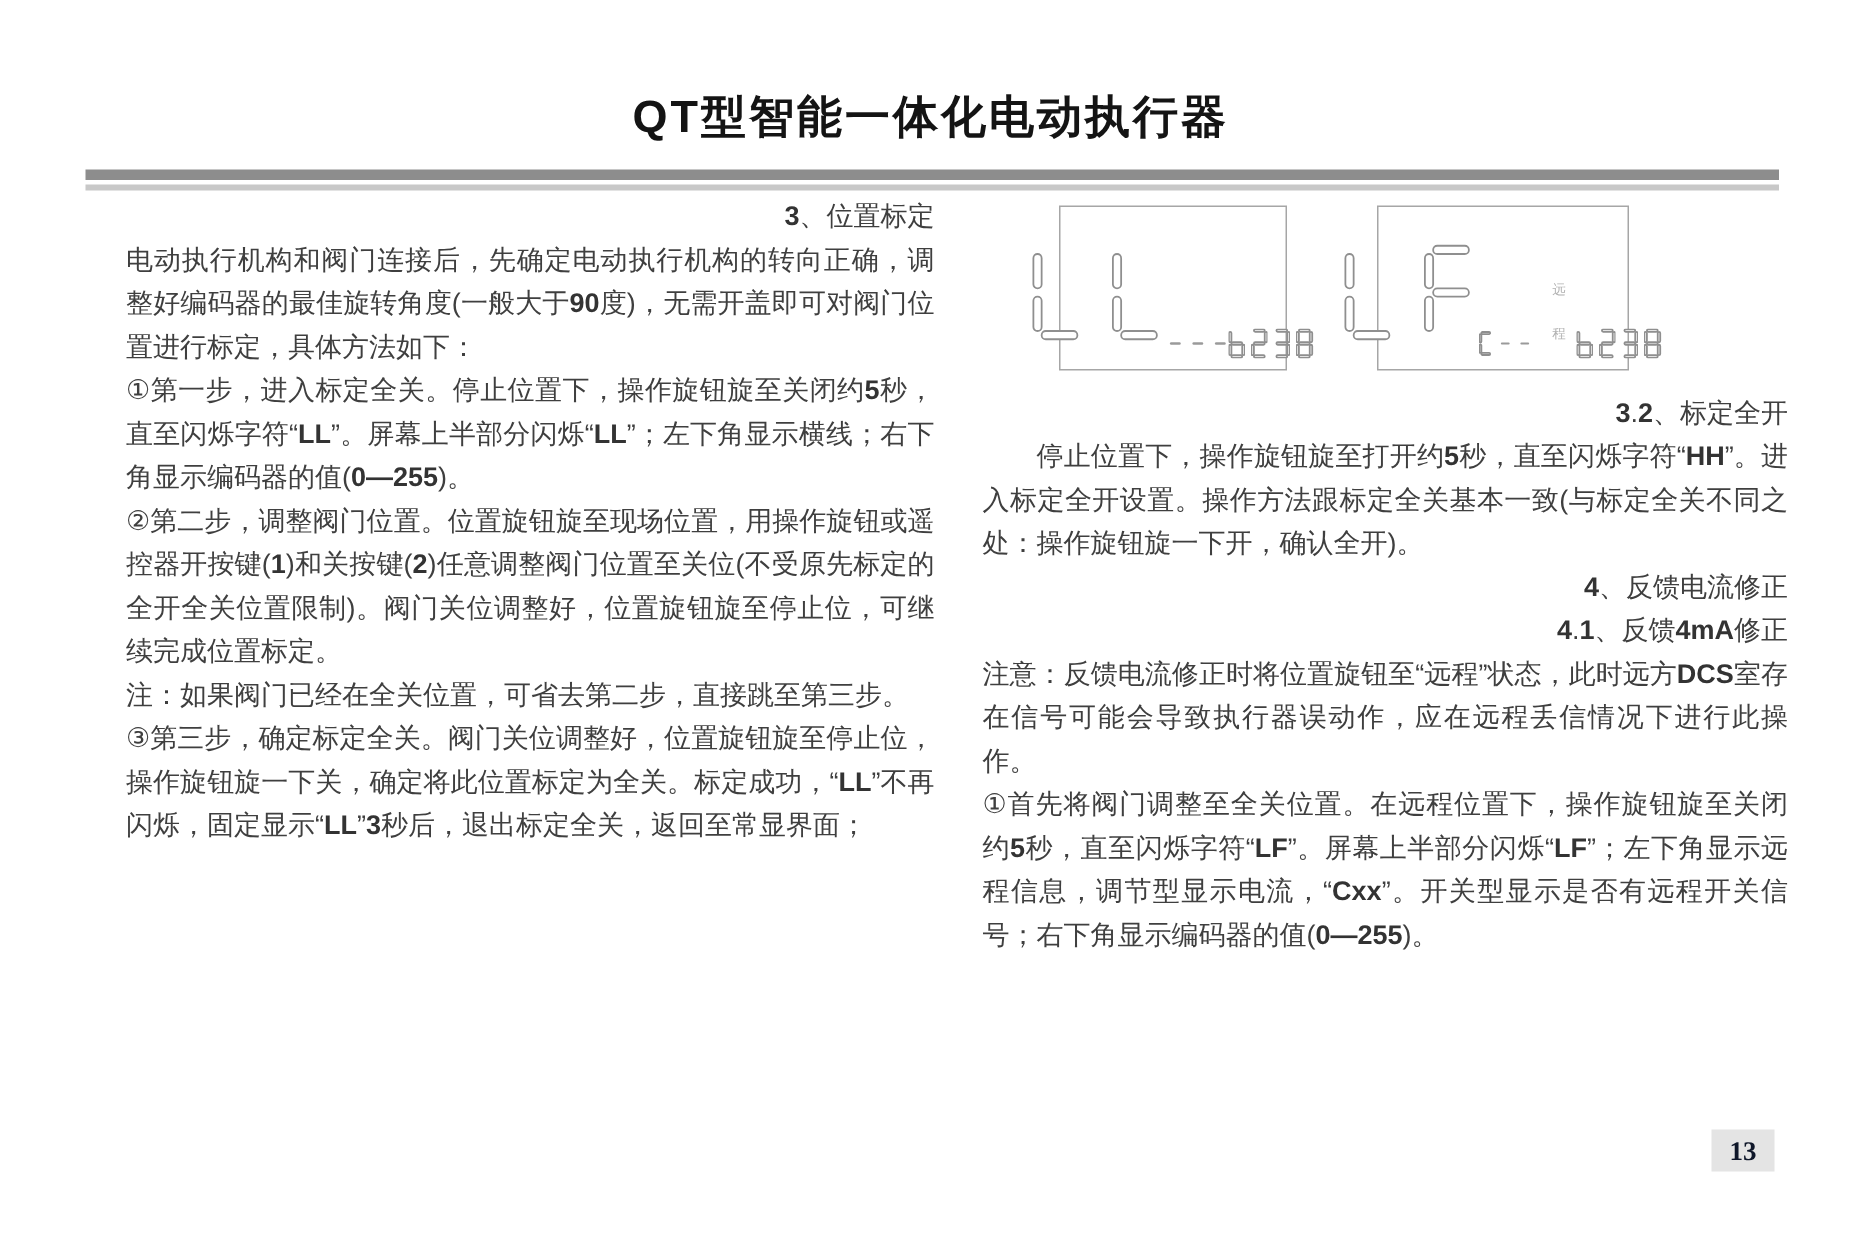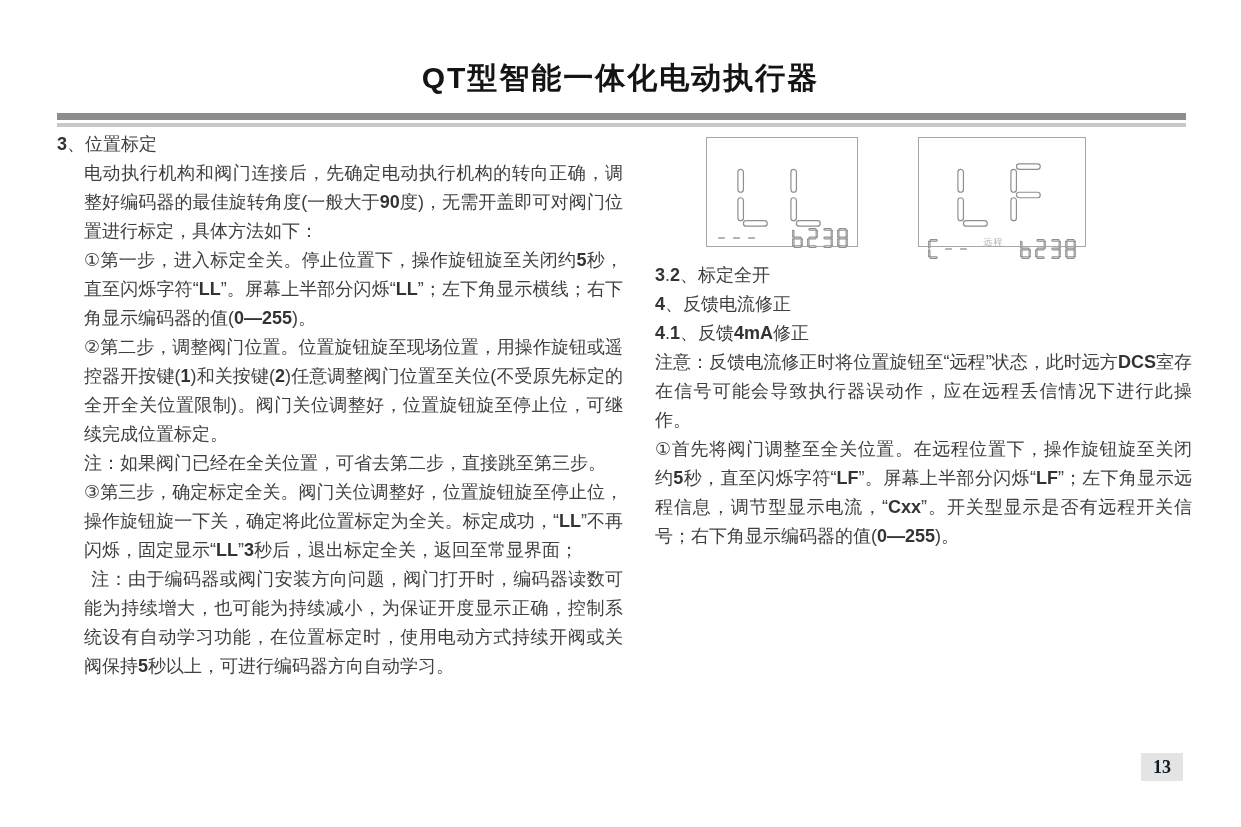--- a/index.html
+++ b/index.html
@@ -11,27 +11,27 @@
   .rule-dark{top:113px;height:7px;background:#8d8d8d;}
   .rule-light{top:123px;height:4px;background:#c8c8c8;}
   .col{position:absolute;top:130px;font-size:18px;line-height:29px;}
   .col-left{left:57px;width:566px;}
   .col-right{left:655px;width:537px;}
   .col p{margin:0;}
   .just{text-align:justify;}
   .ind2{text-indent:2em;}
   .ind-half{text-indent:0.4em;}
   .indent{padding-left:27px;}
-  .h{margin:2px 0;}
+  .h{margin:2px 0;text-align:right;}
   .h-gap{margin-top:9px;}
   b{font-weight:bold;color:#333333;}
   
   .lcd-row{display:flex;gap:60px;margin:7px 0 0 51px;}
   .lcd{width:152px;height:110px;border:1.5px solid #a6a6a6;background:#ffffff;
-       box-sizing:border-box;display:flex;flex-direction:column;justify-content:space-between;
+       box-sizing:border-box;display:flex;flex-direction:row;justify-content:center;
        padding:24px 9px 7px;}
   .lcd2{width:168px;}
   .lcd-top{display:flex;justify-content:center;gap:16px;}
   .lcd-bottom{display:flex;justify-content:space-between;align-items:flex-end;}
   .lcd-bl,.lcd-br{display:flex;gap:4px;align-items:flex-end;}
   .lcd-status{font-size:9px;color:#b2b2b2;margin:0 0 2px 10px;letter-spacing:1px;}
   .seg-outline rect{fill:#ffffff;stroke:#8f8f8f;stroke-width:1.2px;vector-effect:non-scaling-stroke;}
   .seg-solid rect{fill:#9a9a9a;stroke:none;}
   .pageno{position:absolute;left:1141px;top:753px;width:42px;height:28px;background:#e4e4e4;
           display:flex;align-items:center;justify-content:center;
@@ -48,21 +48,20 @@
   <div class="rule rule-light"></div>
 
   <div class="col col-left">
     <p class="h"><b>3</b>、位置标定</p>
     <div class="indent">
       <p class="just">电动执行机构和阀门连接后，先确定电动执行机构的转向正确，调整好编码器的最佳旋转角度(一般大于<b>90</b>度)，无需开盖即可对阀门位置进行标定，具体方法如下：</p>
       <p class="just">①第一步，进入标定全关。停止位置下，操作旋钮旋至关闭约<b>5</b>秒，直至闪烁字符“<b>LL</b>”。屏幕上半部分闪烁“<b>LL</b>”；左下角显示横线；右下角显示编码器的值(<b>0—255</b>)。</p>
       <p class="just">②第二步，调整阀门位置。位置旋钮旋至现场位置，用操作旋钮或遥控器开按键(<b>1</b>)和关按键(<b>2</b>)任意调整阀门位置至关位(不受原先标定的全开全关位置限制)。阀门关位调整好，位置旋钮旋至停止位，可继续完成位置标定。</p>
       <p class="just">注：如果阀门已经在全关位置，可省去第二步，直接跳至第三步。</p>
       <p class="just">③第三步，确定标定全关。阀门关位调整好，位置旋钮旋至停止位，操作旋钮旋一下关，确定将此位置标定为全关。标定成功，“<b>LL</b>”不再闪烁，固定显示“<b>LL</b>”<b>3</b>秒后，退出标定全关，返回至常显界面；</p>
-      <p class="just ind-half">注：由于编码器或阀门安装方向问题，阀门打开时，编码器读数可能为持续增大，也可能为持续减小，为保证开度显示正确，控制系统设有自动学习功能，在位置标定时，使用电动方式持续开阀或关阀保持<b>5</b>秒以上，可进行编码器方向自动学习。</p>
     </div>
   </div>
 
   <div class="col col-right">
     <div class="lcd-row">
       <div class="lcd">
           <div class="lcd-top">
             <svg class="seg-outline" width="36.7" height="66" viewBox="0 0 40 72">
               <rect x="1" y="8" width="6" height="25" rx="3"></rect>
               <rect x="1" y="39" width="6" height="25" rx="3"></rect>
@@ -179,20 +178,21 @@
                 <rect x="7" y="64" width="26" height="6" rx="3"></rect>
                 <rect x="1" y="39" width="6" height="25" rx="3"></rect>
                 <rect x="1" y="8" width="6" height="25" rx="3"></rect>
                 <rect x="7" y="33" width="26" height="6" rx="3"></rect>
               </svg>
             </span>
           </div>
         </div>
     </div>
     <p class="h h-gap" style="margin-top:14px;"><b>3</b>.<b>2</b>、标定全开</p>
+    <p class="just ind2">停止位置下，操作旋钮旋至打开约<b>5</b>秒，直至闪烁字符“<b>HH</b>”。进入标定全开设置。操作方法跟标定全关基本一致(与标定全关不同之处：操作旋钮旋一下开，确认全开)。</p>
     <p class="h"><b>4</b>、反馈电流修正</p>
     <p class="h"><b>4</b>.<b>1</b>、反馈<b>4mA</b>修正</p>
     <p class="just">注意：反馈电流修正时将位置旋钮至“远程”状态，此时远方<b>DCS</b>室存在信号可能会导致执行器误动作，应在远程丢信情况下进行此操作。</p>
     <p class="just">①首先将阀门调整至全关位置。在远程位置下，操作旋钮旋至关闭约<b>5</b>秒，直至闪烁字符“<b>LF</b>”。屏幕上半部分闪烁“<b>LF</b>”；左下角显示远程信息，调节型显示电流，“<b>Cxx</b>”。开关型显示是否有远程开关信号；右下角显示编码器的值(<b>0—255</b>)。</p>
   </div>
 
   <div class="pageno">13</div>
 
 </div>
 

